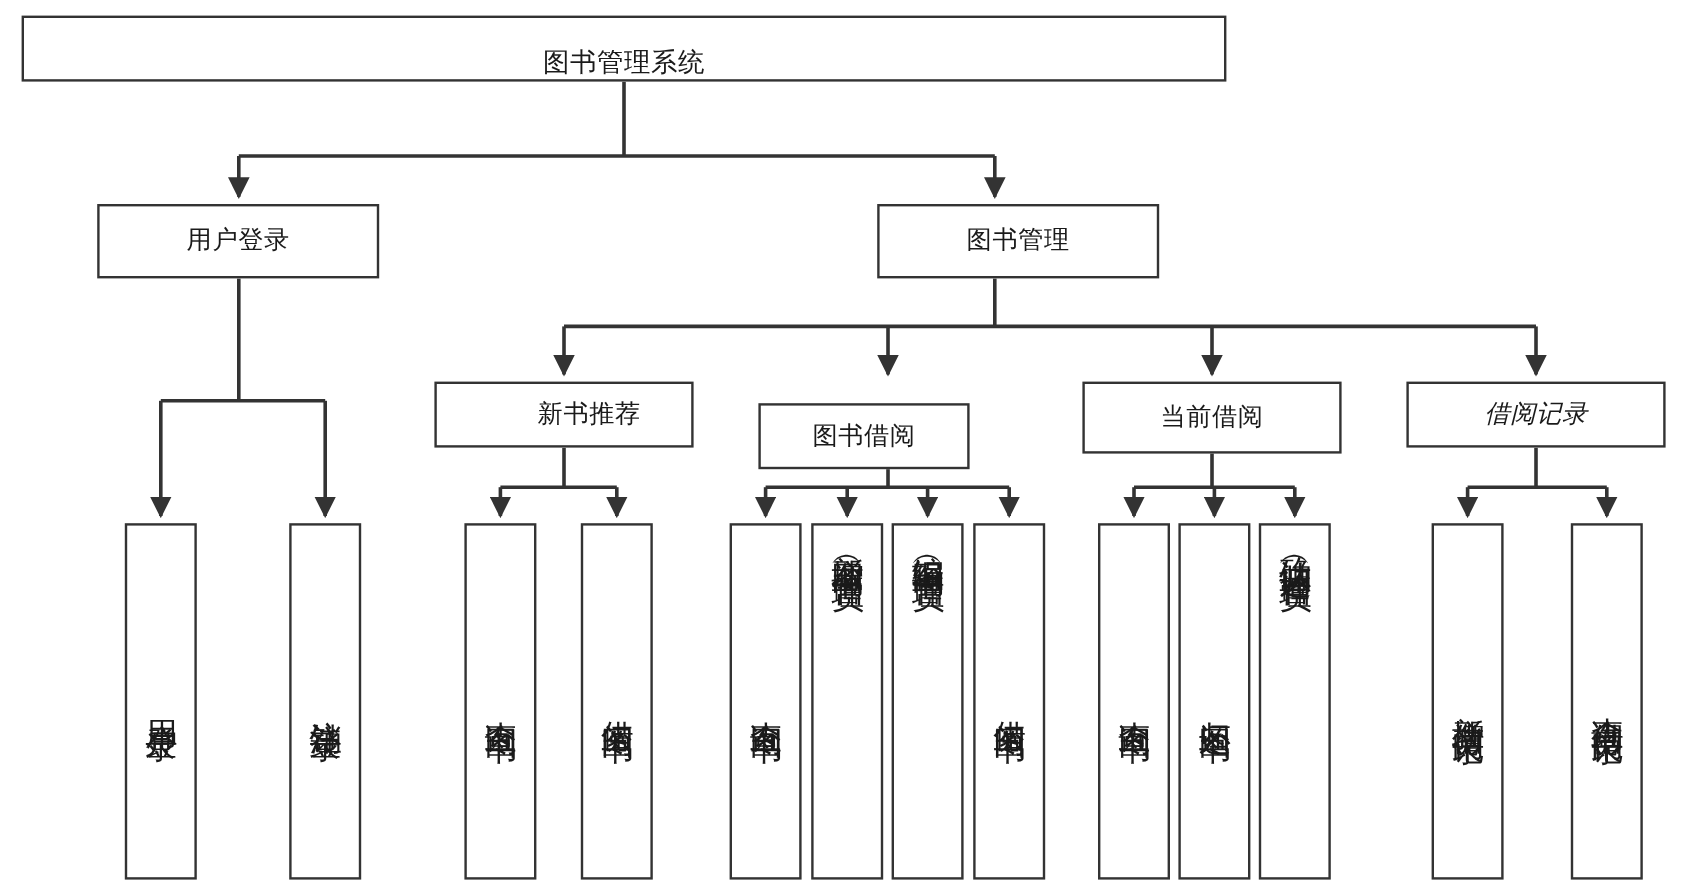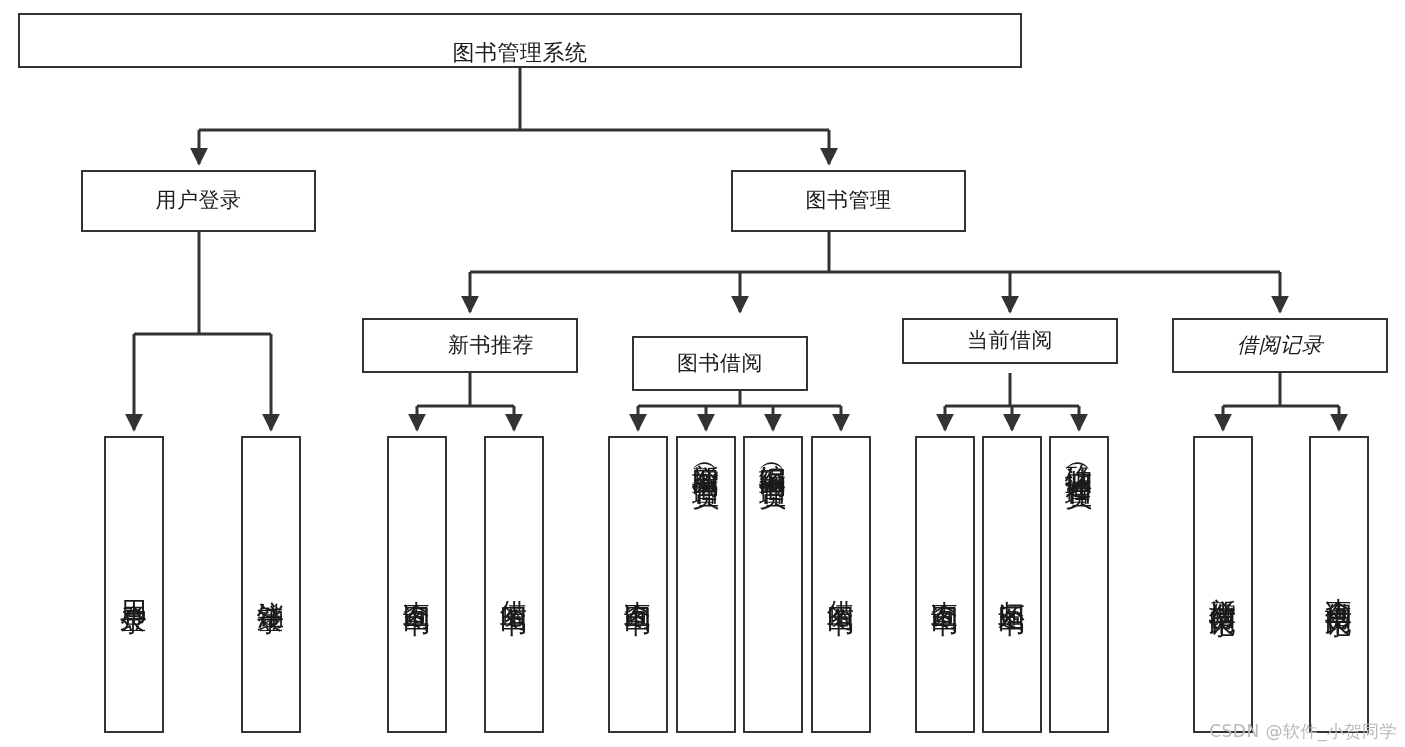--- a/index.html
+++ b/index.html
@@ -125,21 +125,21 @@
   <div class="node hbox" style="left:731px;top:170px;width:235px;height:62px;">
     <span class="lbl">图书管理</span>
   </div>
 
   <div class="node hbox" style="left:362px;top:318px;width:216px;height:55px;padding-left:42px;">
     <span class="lbl">新书推荐</span>
   </div>
   <div class="node hbox" style="left:632px;top:336px;width:176px;height:55px;">
     <span class="lbl">图书借阅</span>
   </div>
-  <div class="node hbox" style="left:902px;top:318px;width:216px;height:46px;">
+  <div class="node hbox" style="left:902px;top:318px;width:216px;height:60px;">
     <span class="lbl">当前借阅</span>
   </div>
   <div class="node hbox" style="left:1172px;top:318px;width:216px;height:55px;font-style:italic;">
     <span class="lbl">借阅记录</span>
   </div>
 
   <div class="node vbox centered" style="left:104px;top:436px;width:60px;height:297px;">
     <span class="lbl">用户登录</span>
   </div>
   <div class="node vbox centered" style="left:241px;top:436px;width:60px;height:297px;">
@@ -176,15 +176,14 @@
     <span class="lbl">确认归还（管理员）</span>
   </div>
 
   <div class="node vbox centered" style="left:1193px;top:436px;width:60px;height:297px;">
     <span class="lbl">新增借阅记录</span>
   </div>
   <div class="node vbox centered" style="left:1309px;top:436px;width:60px;height:297px;">
     <span class="lbl">查询借阅记录</span>
   </div>
 
-  <div id="watermark">CSDN @软件_小贺同学</div>
 
 </div>
 
 </body></html>

